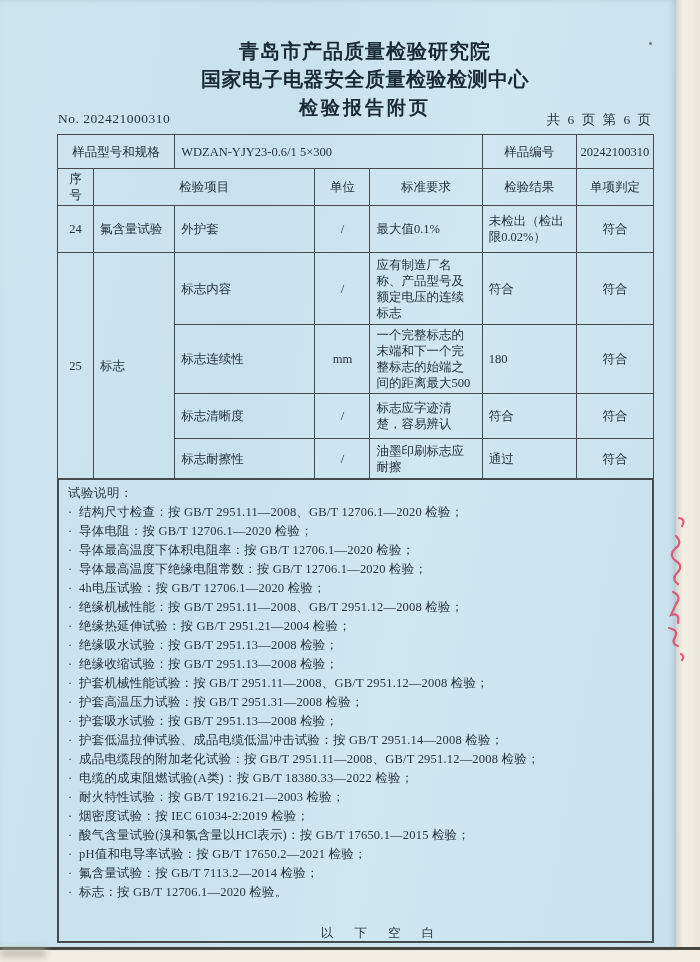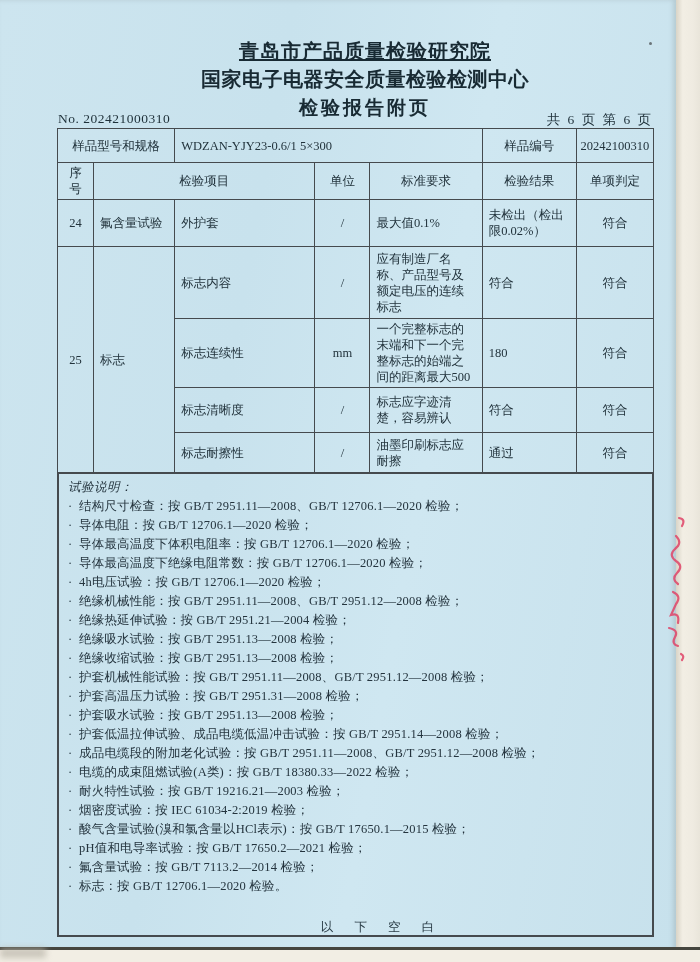--- a/index.html
+++ b/index.html
@@ -25,50 +25,50 @@
   }
   .smudge{
     position:absolute;left:0;top:948px;width:46px;height:10px;
     background:#b9b5a9;filter:blur(3px);opacity:.7;
   }
   .speck{position:absolute;width:3px;height:3px;border-radius:50%;background:#4a4f52;opacity:.75;}
 
   
   .hdr{position:absolute;left:50px;width:630px;text-align:center;
        font-family:"Liberation Sans","DejaVu Sans",sans-serif;font-weight:bold;color:#182a33;}
-  .hdr1{top:38px;font-size:20px;letter-spacing:1px;text-decoration:underline;}
+  .hdr1{top:38px;font-size:20px;letter-spacing:1px;}
   .hdr2{top:66px;font-size:20px;letter-spacing:.5px;}
   .hdr3{top:95px;font-size:19px;letter-spacing:3px;}
   .meta{position:absolute;top:111px;left:58px;width:595px;height:18px;font-size:13.5px;color:#1e3039;}
   .meta .no{position:absolute;left:0;top:0;letter-spacing:.5px;}
   .meta .pg{position:absolute;right:0;top:0;letter-spacing:2px;}
 
   
-  .tblwrap{position:absolute;left:57px;top:128px;width:597px;}
+  .tblwrap{position:absolute;left:57px;top:134px;width:597px;}
   table.grid{border-collapse:collapse;table-layout:fixed;width:597px;
              font-size:12.5px;color:#22333c;}
   table.grid td{border:1.6px solid #454a4e;padding:2px 6px;line-height:1.28;
                 vertical-align:middle;overflow:hidden;}
   .tc{text-align:center;}
   .tl{text-align:left;}
   tr.h32 td{height:29px;}
   tr.h33 td{height:30px;}
   tr.h45 td{height:42px;}
   tr.h70 td{height:67px;}
   tr.h67 td{height:64px;}
   tr.h43 td{height:40px;}
   tr.h39 td{height:36px;}
 
   
   .notes{
     box-sizing:border-box;width:597px;height:465px;margin-top:-1.6px;
     border:2px solid #454a4e;border-top:1.6px solid #454a4e;
     padding:5px 8px 0 9px;font-size:12.5px;color:#24343e;
   }
-  .notes .ttl{line-height:19px;letter-spacing:.5px;font-style:italic;}
+  .notes .ttl{line-height:19px;letter-spacing:.5px;}
   .nline{line-height:19px;white-space:nowrap;}
   .blt{display:inline-block;width:11px;text-align:left;color:#2a3c46;}
   .ntxt{letter-spacing:.2px;margin-top:44px;}
   .endnote{line-height:20px;margin-top:21px;text-align:center;letter-spacing:9px;
            padding-left:52px;color:#2a3c46;}
 
   .redink{position:absolute;left:655px;top:512px;}
 </style>
 </head>
 <body>

